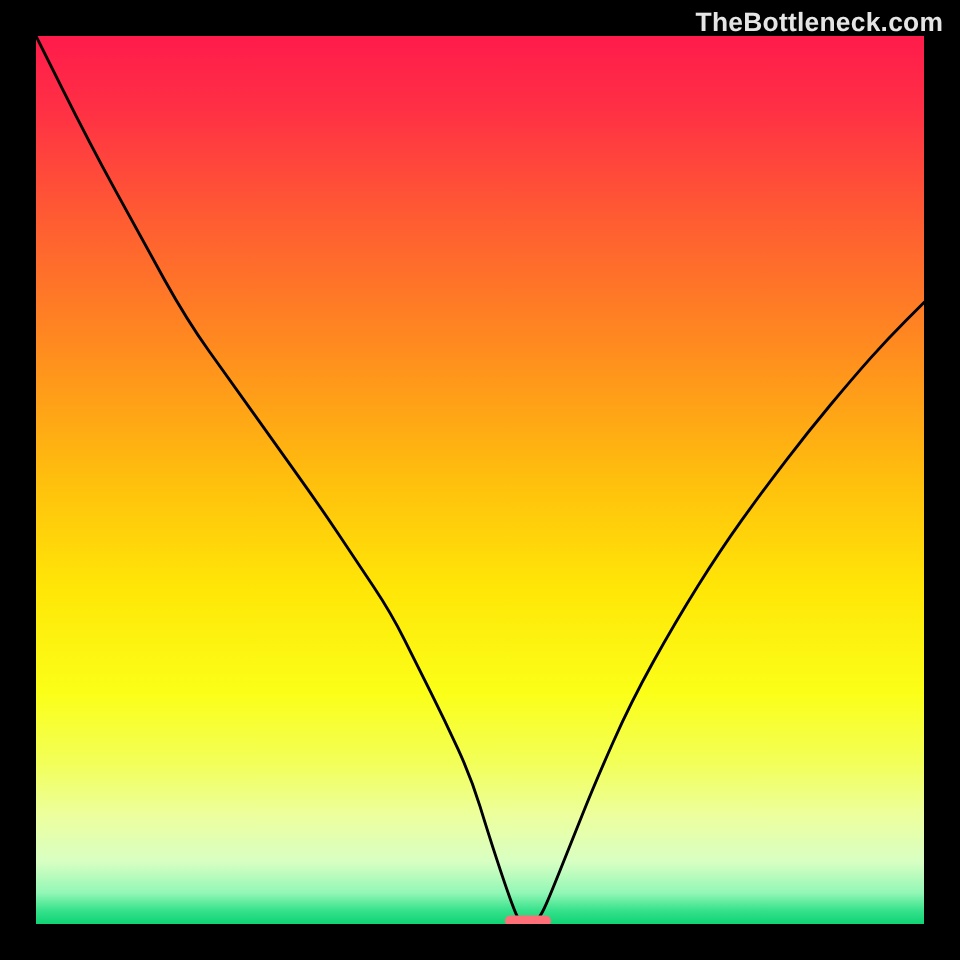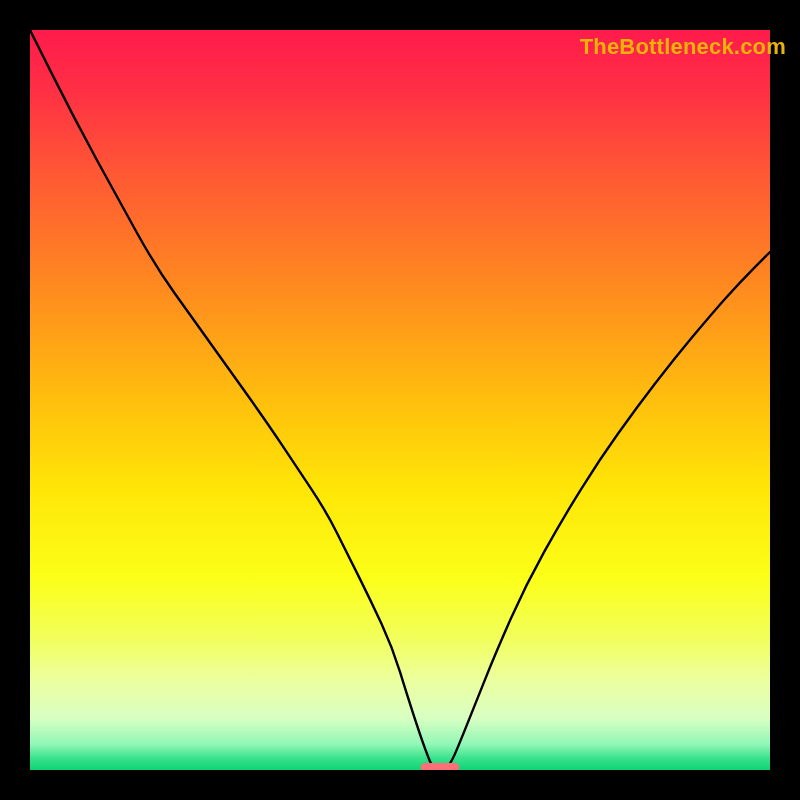--- a/index.html
+++ b/index.html
@@ -16,24 +16,23 @@
     height: 800px;
     background: #000;
   }
   .watermark {
     position: absolute;
     top: 6px;
     right: 14px;
     font-family: Arial, Helvetica, sans-serif;
     font-size: 22px;
     font-weight: 600;
-    color: #eab308;
+    color: #e5e5e5;
     letter-spacing: 0.2px;
     z-index: 5;
-    margin-top: 28px;
   }
   .plot-area {
     position: absolute;
     left: 30px;
     top: 30px;
     width: 740px;
     height: 740px;
   }
   svg {
     display: block;

